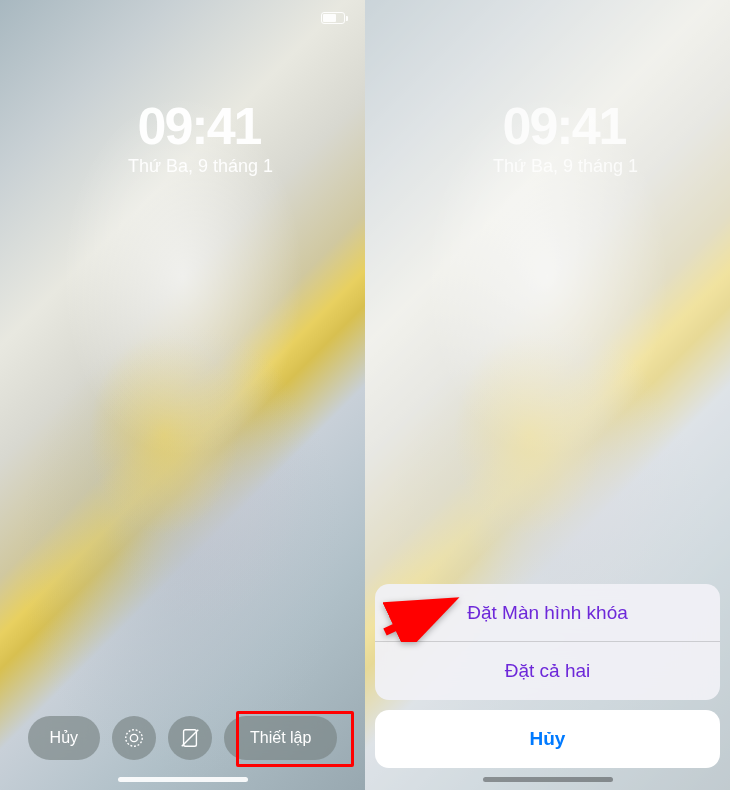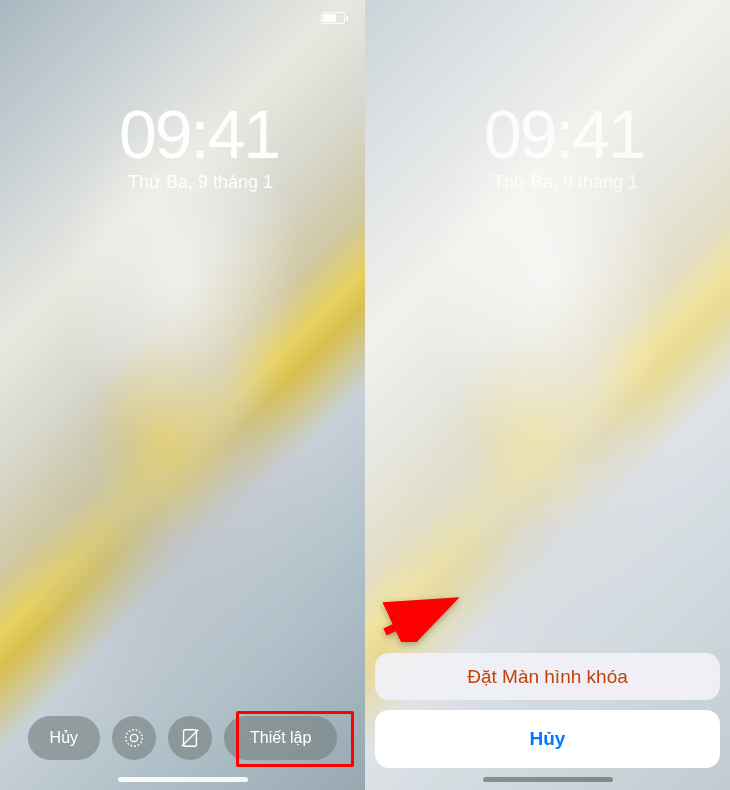--- a/index.html
+++ b/index.html
@@ -80,22 +80,22 @@
       right: 0;
       text-align: center;
       z-index: 5;
       color: rgba(255,255,255,0.95);
     }
     .phone.right .clock-area {
       z-index: 2;
       color: rgba(255,255,255,0.8);
     }
     .time {
-      font-size: 68px;
-      font-weight: 400;
+      font-size: 52px;
+      font-weight: 700;
       letter-spacing: -2px;
       line-height: 1;
       padding-left: 33px;
     }
     .date {
       font-size: 18px;
       font-weight: 400;
       margin-top: 4px;
       padding-left: 36px;
     }
@@ -167,26 +167,26 @@
       z-index: 10;
     }
     .sheet-group {
       background: rgba(240,240,245,0.95);
       backdrop-filter: blur(20px);
       border-radius: 14px;
       overflow: hidden;
       margin-bottom: 10px;
     }
     .sheet-item {
-      height: 47px;
+      height: 58px;
       display: flex;
       align-items: center;
       justify-content: center;
       font-size: 19px;
-      color: #c2410c;
+      color: #6d28d9;
       border-bottom: 0.5px solid rgba(0,0,0,0.15);
     }
     .sheet-item:last-child {
       border-bottom: none;
     }
     .sheet-cancel {
       background: #ffffff;
       border-radius: 14px;
       height: 58px;
       display: flex;
@@ -252,20 +252,23 @@
 
   <div class="clock-area">
     <div class="time">09:41</div>
     <div class="date">Thứ Ba, 9 tháng 1</div>
   </div>
 
   <div class="action-sheet">
     <div class="sheet-group">
       <div class="sheet-item">
         <span>Đặt Màn hình khóa</span>
+      </div>
+      <div class="sheet-item">
+        <span>Đặt cả hai</span>
       </div>
     </div>
     <div class="sheet-cancel">
       <span>Hủy</span>
     </div>
   </div>
 
   <div class="home-indicator" style="background: rgba(0,0,0,0.35);"></div>
 </div>
 

